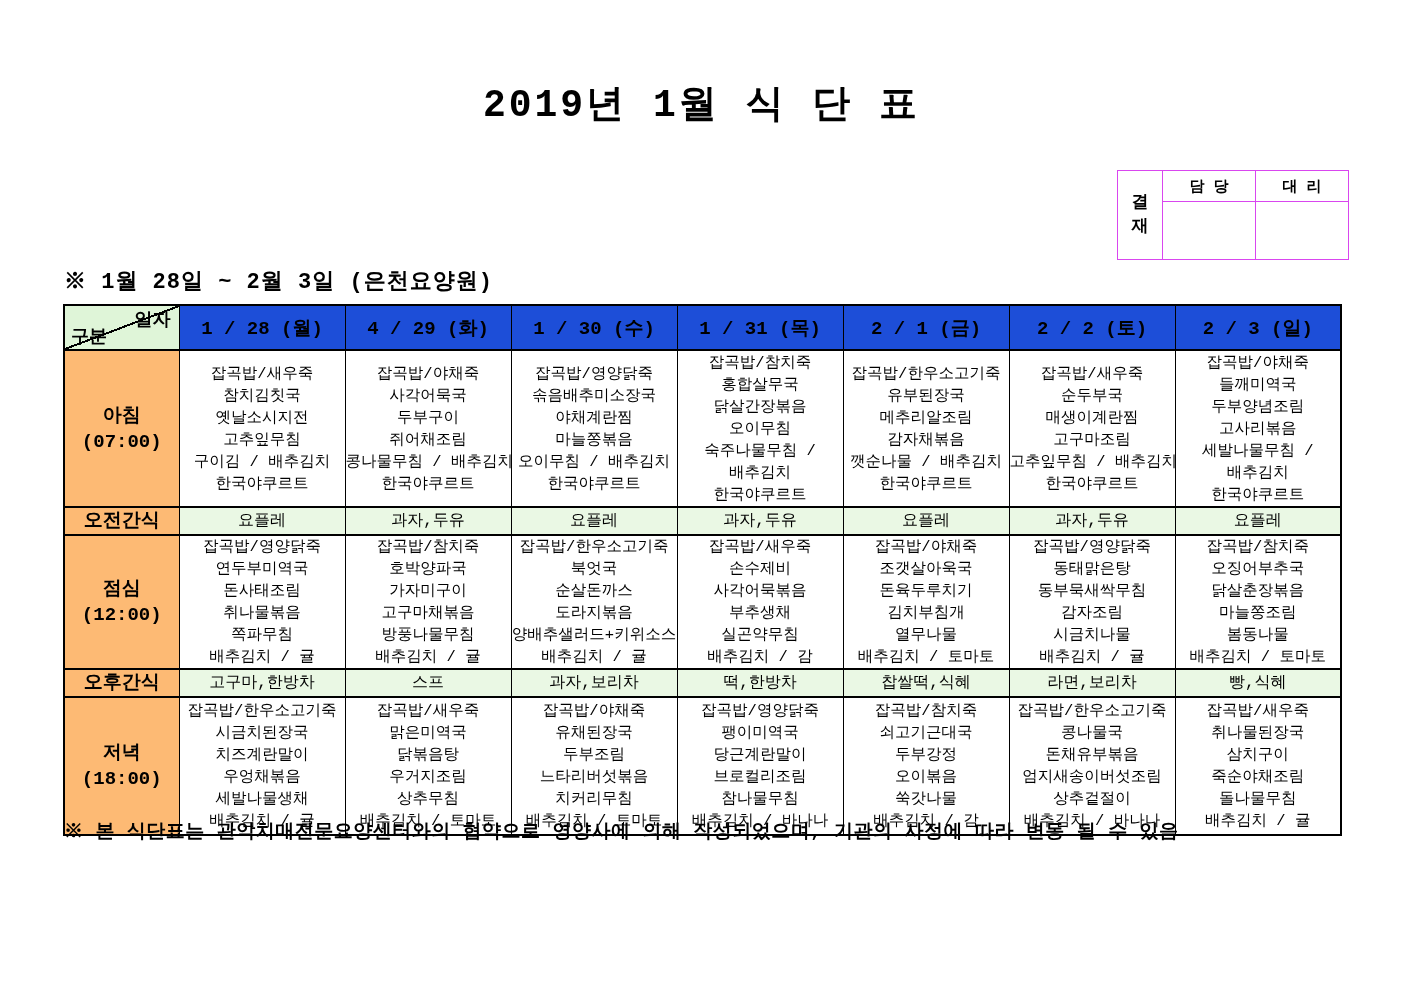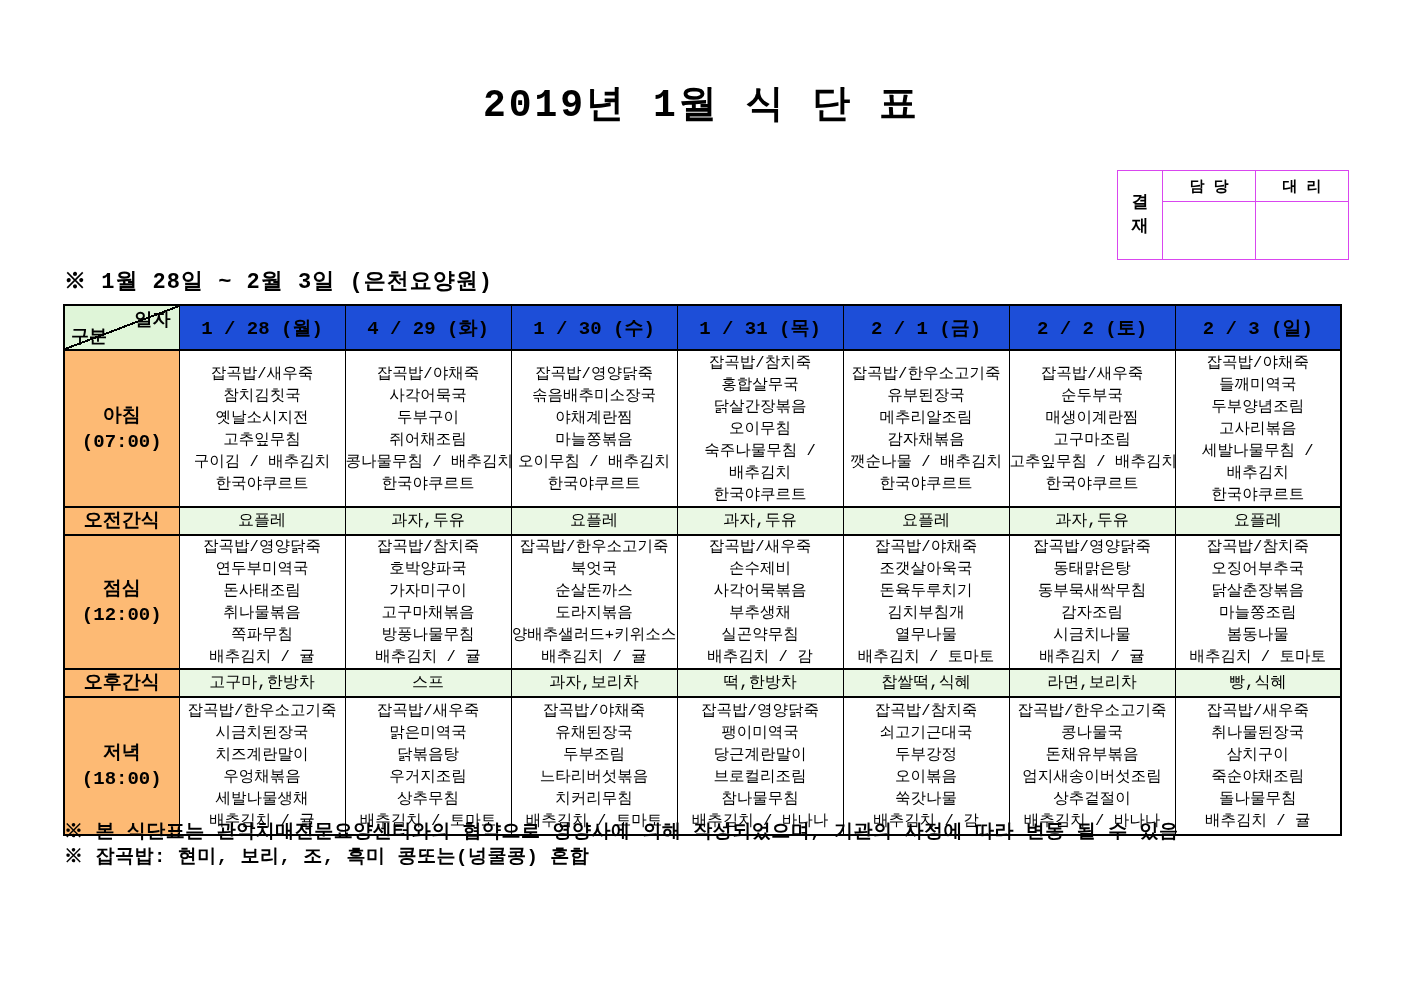--- a/index.html
+++ b/index.html
@@ -343,16 +343,15 @@
             <div class="line">죽순야채조림</div>
             <div class="line">돌나물무침</div>
             <div class="line">배추김치 / 귤</div>
           </td>
         </tr>
       </tbody>
   </table>
 
   <div class="notes">
     <div class="note">※ 본 식단표는 관악치매전문요양센터와의 협약으로 영양사에 의해 작성되었으며, 기관의 사정에 따라 변동 될 수 있음</div>
-    <div class="note">※ 잡곡밥: 현미, 보리, 조, 흑미 콩또는(넝쿨콩) 혼합</div>
   </div>
 
 </div>
 
 </body></html>

